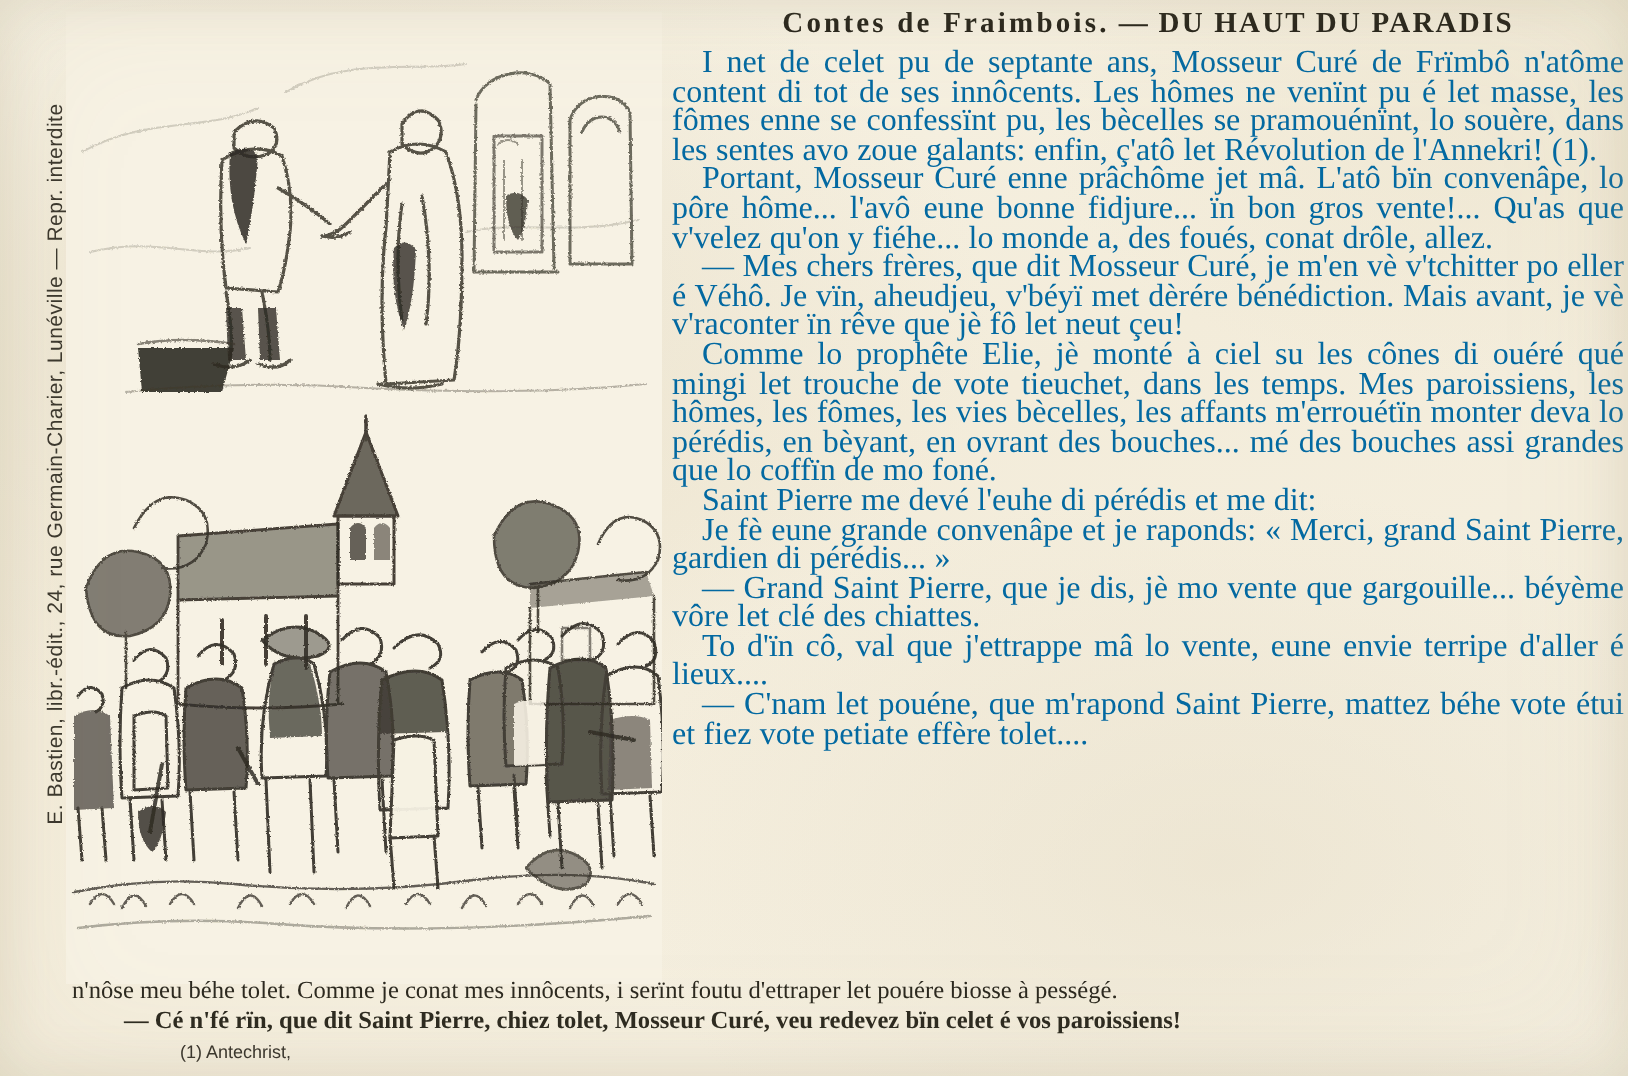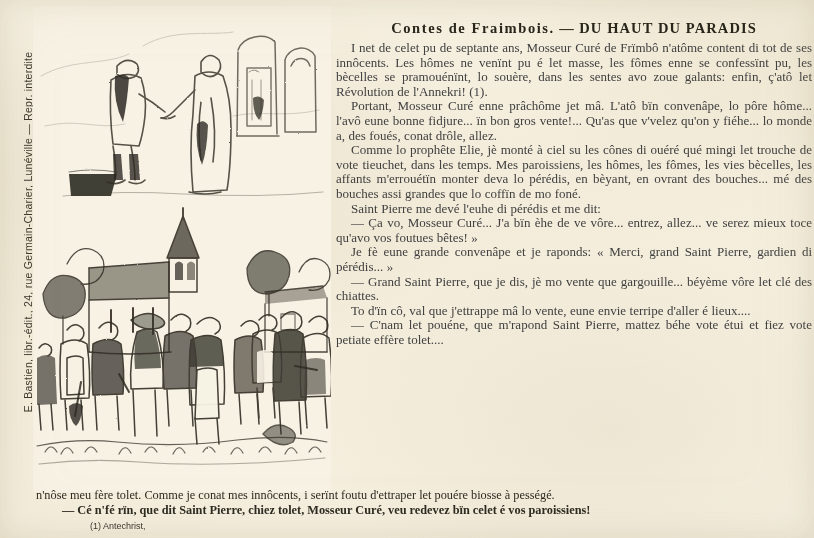--- a/index.html
+++ b/index.html
@@ -53,41 +53,41 @@
     position:absolute;left:0;width:298px;
     background:#f7f2e4;
     overflow:hidden;
   }
   .illus-top{top:0;height:196px;}
   .illus-bottom{top:196px;height:290px;}
   .illus svg{display:block;width:100%;height:100%;}
 
   
   .text-col{
-    position:absolute;left:336px;top:16px;width:476px;
+    position:absolute;left:336px;top:0;width:476px;
   }
   .story-title{
     font-family:"Liberation Serif", serif;
     font-size:14.5px;
     font-weight:bold;
     letter-spacing:.9px;
     text-align:center;
     white-space:nowrap;
     margin:4px 0 4px 0;
     color:#262319;
   }
   .story-title .part-a{letter-spacing:1.6px;}
   .story-title .part-b{letter-spacing:1.1px;}
   p.para{
     margin:0;
-    font-size:13px;
+    font-size:16px;
     line-height:14.6px;
     text-align:justify;
     text-indent:15px;
-    color:#404040;
+    color:#0369a1;
     -webkit-hyphens:manual;hyphens:manual;
     word-spacing:.2px;
   }
   p.para.dash{text-indent:15px;}
 
   
   .bottom-block{
     position:absolute;left:36px;top:488px;width:772px;
   }
   .bottom-line{
@@ -325,28 +325,28 @@
   </div>
 </div>
 
 <div class="text-col">
   <div class="story-title">
     <span class="part-a">Contes de Fraimbois.</span><span> — </span><span class="part-b">DU HAUT DU PARADIS</span>
   </div>
 
   <p class="para">I net de celet pu de septante ans, Mosseur Curé de Frïmbô n'atôme content di tot de ses innôcents. Les hômes ne venïnt pu é let masse, les fômes enne se confessïnt pu, les bècelles se pramouénïnt, lo souère, dans les sentes avo zoue galants: enfin, ç'atô let Révolution de l'Annekri! (1).</p>
   <p class="para">Portant, Mosseur Curé enne prâchôme jet mâ. L'atô bïn convenâpe, lo pôre hôme... l'avô eune bonne fidjure... ïn bon gros vente!... Qu'as que v'velez qu'on y fiéhe... lo monde a, des foués, conat drôle, allez.</p>
+  <p class="para dash">— Mes chers frères, que dit Mosseur Curé, je m'en vè v'tchitter po eller é Véhô. Je vïn, aheudjeu, v'béyï met dèrére bénédiction. Mais avant, je vè v'raconter ïn rêve que jè fô let neut çeu!</p>
   <p class="para">Comme lo prophête Elie, jè monté à ciel su les cônes di ouéré qué mingi let trouche de vote tieuchet, dans les temps. Mes paroissiens, les hômes, les fômes, les vies bècelles, les affants m'errouétïn monter deva lo pérédis, en bèyant, en ovrant des bouches... mé des bouches assi grandes que lo coffïn de mo foné.</p>
   <p class="para">Saint Pierre me devé l'euhe di pérédis et me dit:</p>
-  <p class="para dash">— Ça vo, Mosseur Curé... J'a bïn èhe de ve vôre... entrez, allez... ve serez mieux toce qu'avo vos foutues bêtes! »</p>
   <p class="para">Je fè eune grande convenâpe et je raponds: « Merci, grand Saint Pierre, gardien di pérédis... »</p>
   <p class="para dash">— Grand Saint Pierre, que je dis, jè mo vente que gargouille... béyème vôre let clé des chiattes.</p>
   <p class="para">To d'ïn cô, val que j'ettrappe mâ lo vente, eune envie terripe d'aller é lieux....</p>
   <p class="para dash">— C'nam let pouéne, que m'rapond Saint Pierre, mattez béhe vote étui et fiez vote petiate effère tolet....</p>
 </div>
 
 <div class="bottom-block">
-  <div class="bottom-line b1">n'nôse meu fère tolet. Comme je conat mes innôcents, i serïnt foutu d'ettraper let pouére biosse à pességé.</div>
+  <div class="bottom-line b1">n'nôse meu béhe tolet. Comme je conat mes innôcents, i serïnt foutu d'ettraper let pouére biosse à pességé.</div>
   <div class="bottom-line b2">— Cé n'fé rïn, que dit Saint Pierre, chiez tolet, Mosseur Curé, veu redevez bïn celet é vos paroissiens!</div>
   <div class="footnote">(1) Antechrist,</div>
 </div>
 
 <div class="edge-shade"></div>
 
 </body></html>

